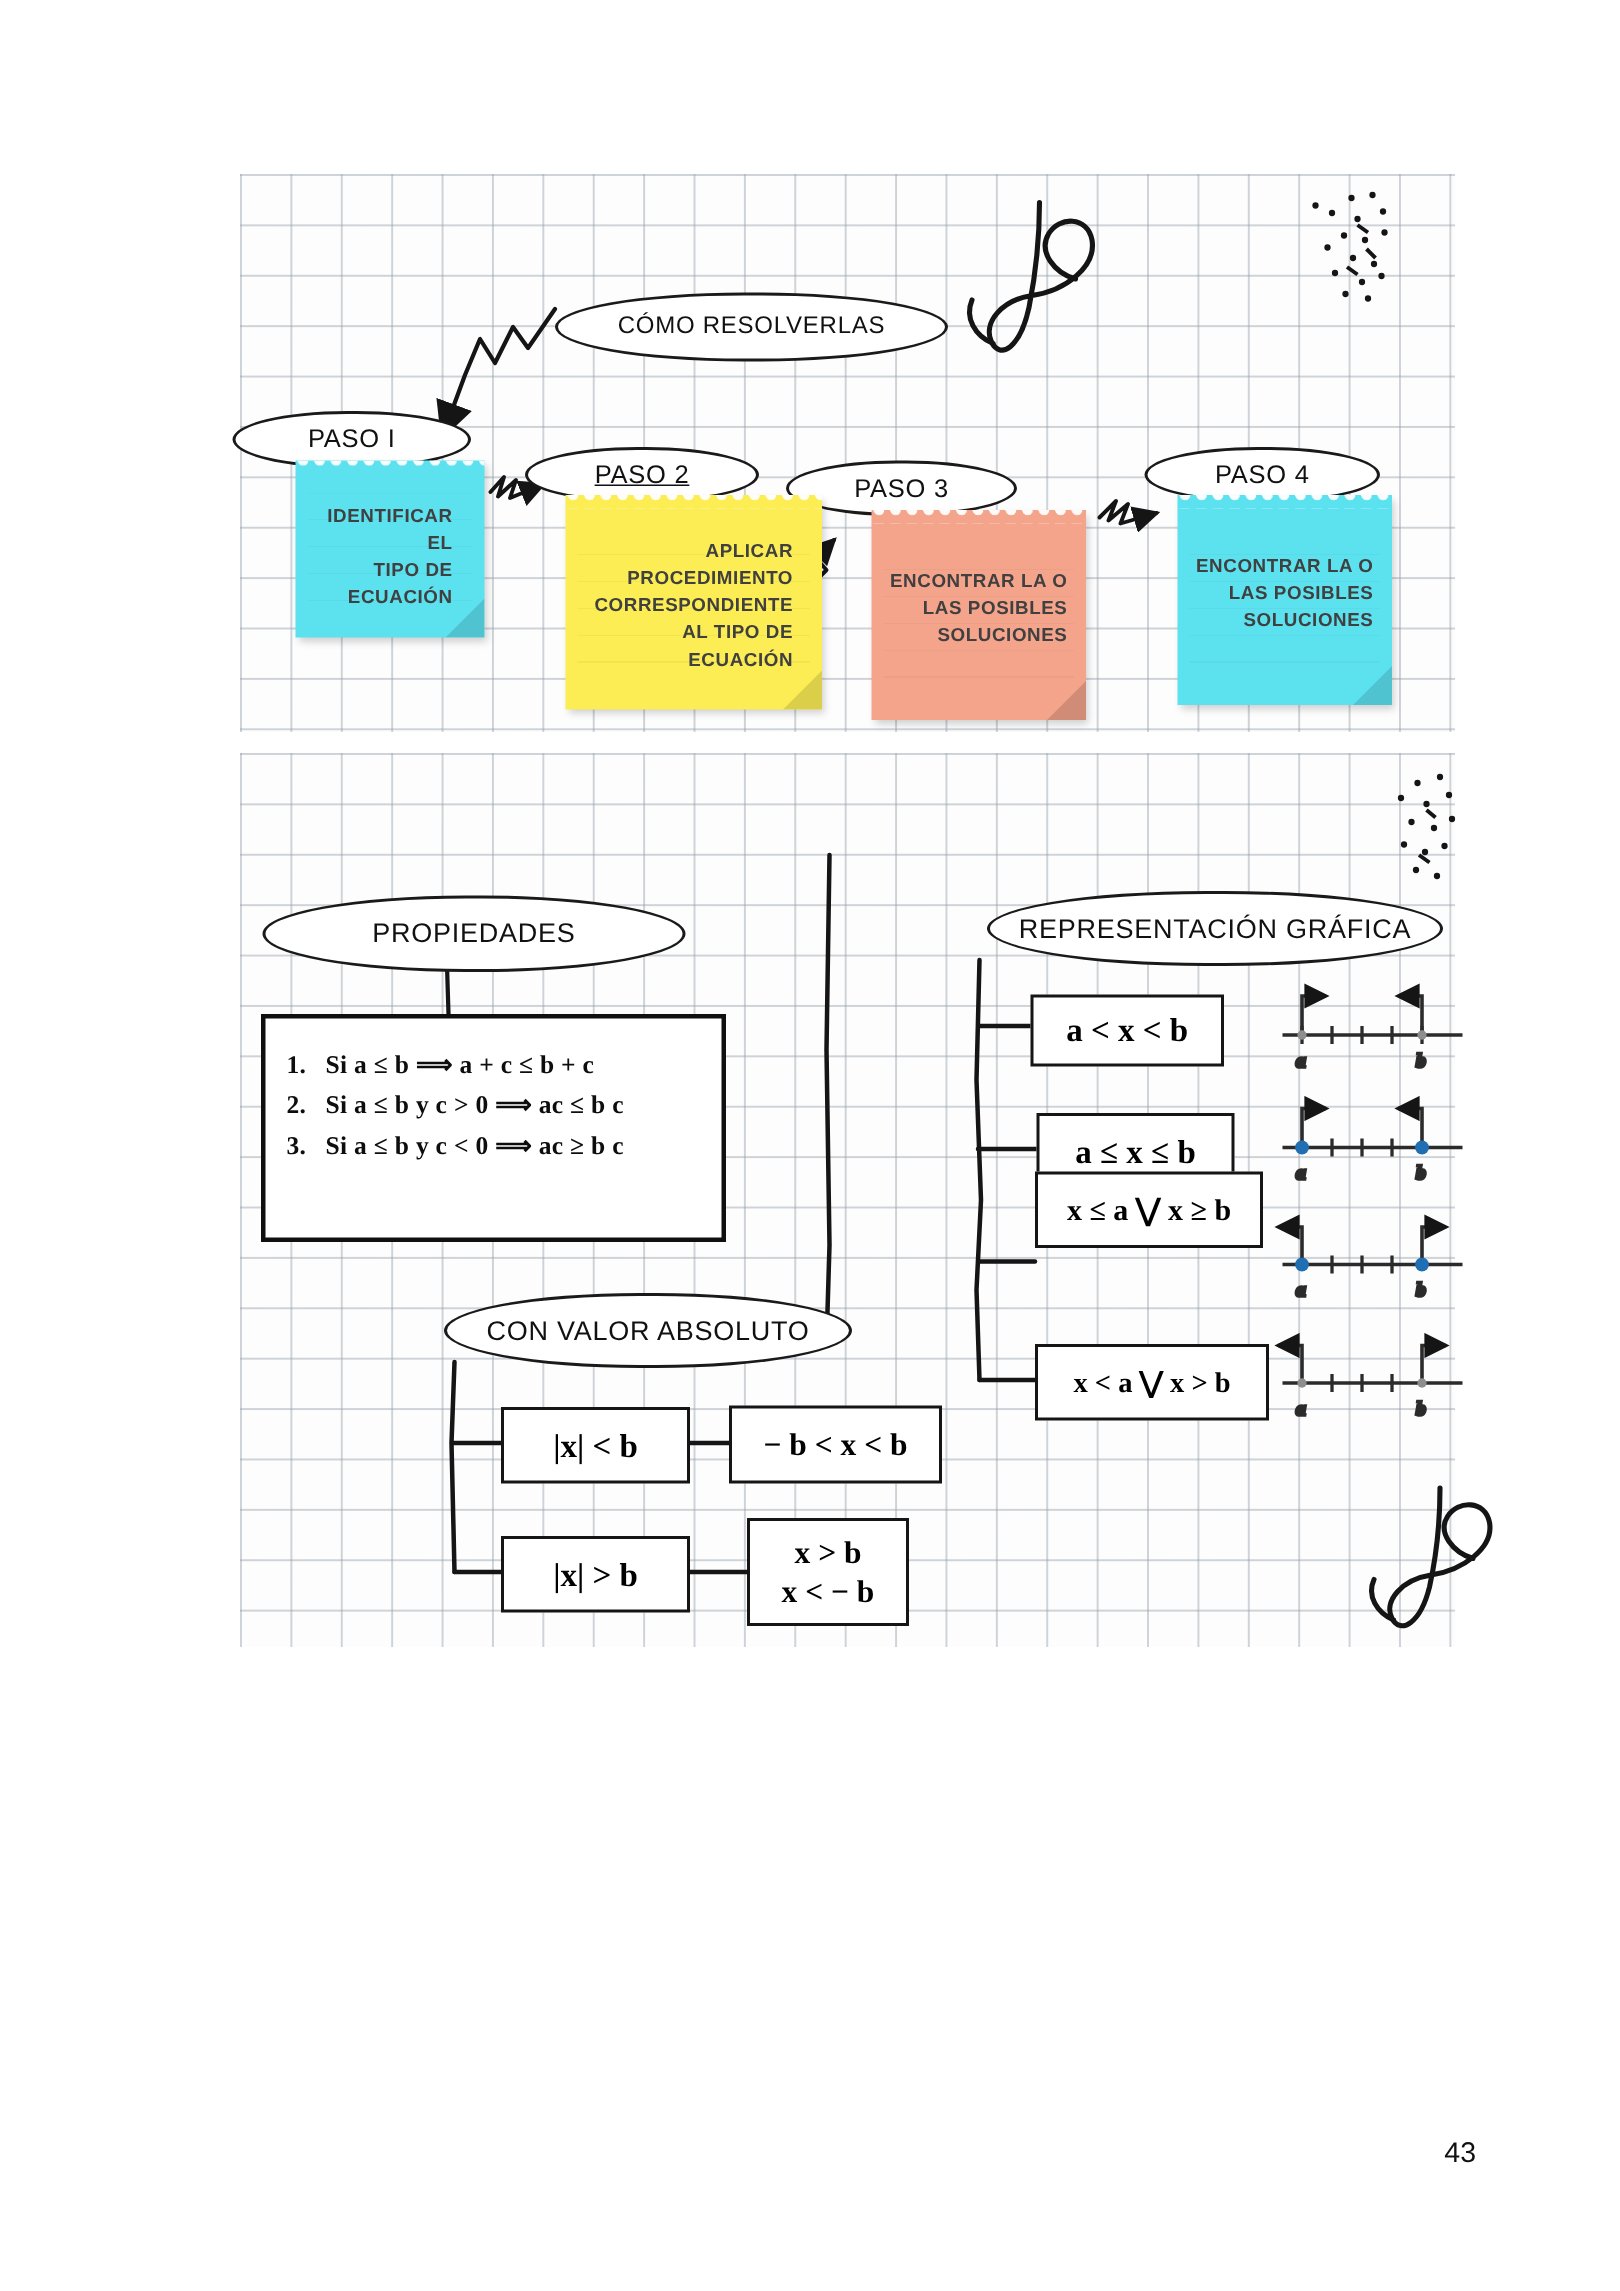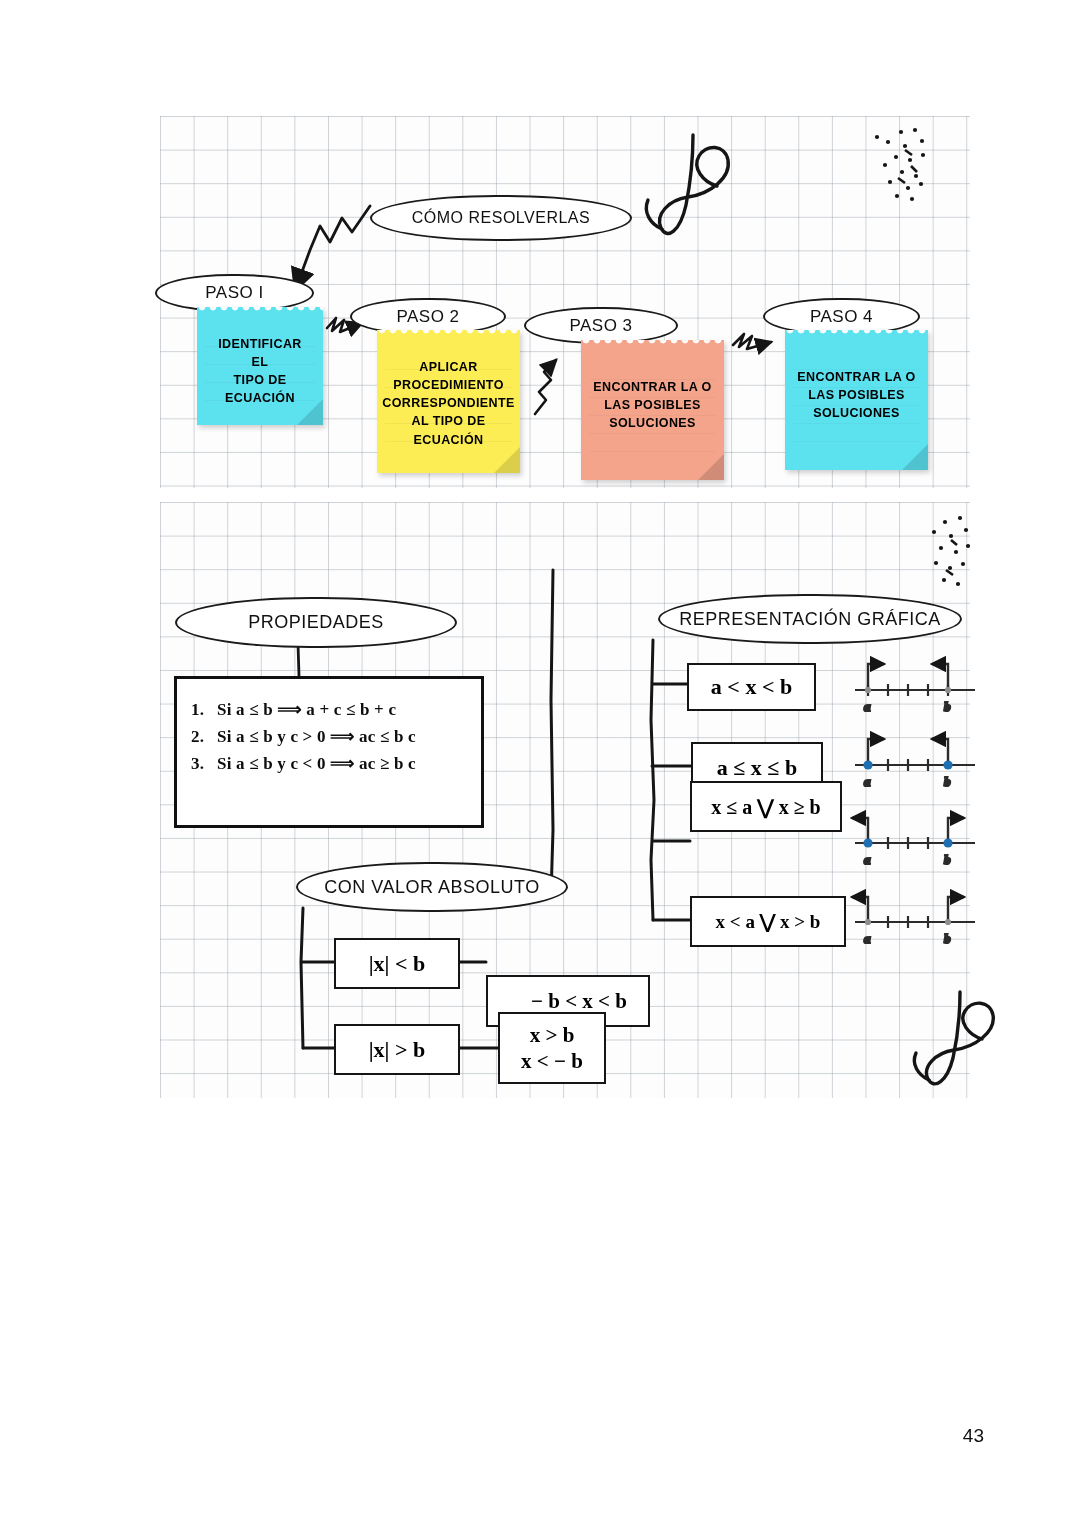--- a/index.html
+++ b/index.html
@@ -37,21 +37,21 @@
     position:absolute;
     box-shadow:2px 3px 5px rgba(0,0,0,.18);
   }
   .note .body{
     position:absolute;inset:0;
     display:flex;align-items:flex-start;justify-content:center;
     padding-top:28px;box-sizing:border-box;
   }
   .note .txt{
     font-size:12.5px;line-height:1.45;letter-spacing:.4px;
-    color:#000000;text-align:center;font-weight:600;
+    color:#404040;text-align:right;font-weight:600;
     font-family:"Liberation Sans",sans-serif;
   }
   
   .note .perf{
     position:absolute;left:0;right:0;top:0;height:9px;
     background-image:radial-gradient(circle at 5px 0px, rgba(255,255,255,.95) 3.4px, transparent 3.6px);
     background-size:11px 9px;background-repeat:repeat-x;
   }
   
   .note .rules{
@@ -256,39 +256,39 @@
       <circle cx="948" cy="922" r="3.1" fill="#8e8e8e" stroke="none"></circle>
       <text class="nl-label" x="864" y="943">a</text>
       <text class="nl-label" x="944" y="943">b</text>
     </g>
   </svg>
 
 
   <div class="bubble r" style="left:370px;top:195px;width:258px;height:42px;font-size:16px;">CÓMO RESOLVERLAS</div>
 
   <div class="bubble r" style="left:155px;top:274px;width:155px;height:34px;font-size:17px;">PASO I</div>
-  <div class="bubble r" style="left:350px;top:298px;width:152px;height:33px;font-size:17px;">PASO 2</div>
+  <div class="bubble r" style="left:350px;top:298px;width:152px;height:33px;font-size:17px;text-decoration:underline;">PASO 2</div>
   <div class="bubble r" style="left:524px;top:307px;width:150px;height:33px;font-size:17px;">PASO 3</div>
   <div class="bubble r" style="left:763px;top:298px;width:153px;height:33px;font-size:17px;">PASO 4</div>
 
   <div class="note" style="left:197px;top:307px;width:126px;height:118px;background:#5ce1ef;">
     <div class="perf"></div>
     <div class="rules" style="opacity:.28;"></div>
     <div class="body">
         <div class="txt" style="white-space:pre-line;">IDENTIFICAR
 EL
 TIPO DE
 ECUACIÓN</div>
       </div>
     <svg class="fold" viewBox="0 0 26 26">
         <path d="M26,0 L26,26 L0,26 Z" fill="rgba(0,0,0,.13)"></path>
       </svg>
   </div>
 
-  <div class="note" style="left:377px;top:330px;width:143px;height:143px;background:#fced54;">
+  <div class="note" style="left:377px;top:330px;width:171px;height:143px;background:#fced54;">
     <div class="perf"></div>
     <div class="rules" style="opacity:.33;"></div>
     <div class="body">
         <div class="txt" style="white-space:pre-line;">APLICAR
 PROCEDIMIENTO
 CORRESPONDIENTE
 AL TIPO DE
 ECUACIÓN</div>
       </div>
     <svg class="fold" viewBox="0 0 26 26">
@@ -336,21 +336,21 @@
     </div>
     <div class="prop-line">
       <span class="prop-num">3.</span>
       <span>Si a ≤ b y c &lt; 0 ⟹ ac ≥ b c</span>
     </div>
   </div>
 
   <div class="bubble r" style="left:296px;top:862px;width:268px;height:46px;font-size:18px;">CON VALOR ABSOLUTO</div>
 
   <div class="mbox" style="left:334px;top:938px;width:122px;height:47px;font-size:22px;">|x| &lt; b</div>
-  <div class="mbox" style="left:486px;top:975px;width:138px;height:48px;font-size:21px;padding-left:22px;">− b &lt; x &lt; b</div>
+  <div class="mbox" style="left:486px;top:937px;width:138px;height:48px;font-size:21px;">− b &lt; x &lt; b</div>
 
   <div class="mbox" style="left:334px;top:1024px;width:122px;height:47px;font-size:22px;">|x| &gt; b</div>
   <div class="mbox" style="left:498px;top:1012px;width:104px;height:68px;font-size:21px;line-height:1.25;white-space:pre-line;">x &gt; b
 x &lt; − b</div>
 
   <div class="bubble r" style="left:658px;top:594px;width:300px;height:46px;font-size:18px;">REPRESENTACIÓN GRÁFICA</div>
 
   <div class="mbox" style="left:687px;top:663px;width:125px;height:44px;font-size:22px;">a &lt; x &lt; b</div>
   <div class="mbox" style="left:691px;top:742px;width:128px;height:47px;font-size:22px;">a ≤ x ≤ b</div>
   <div class="mbox" style="left:690px;top:781px;width:148px;height:47px;font-size:20px;">x ≤ a ⋁ x ≥ b</div>

